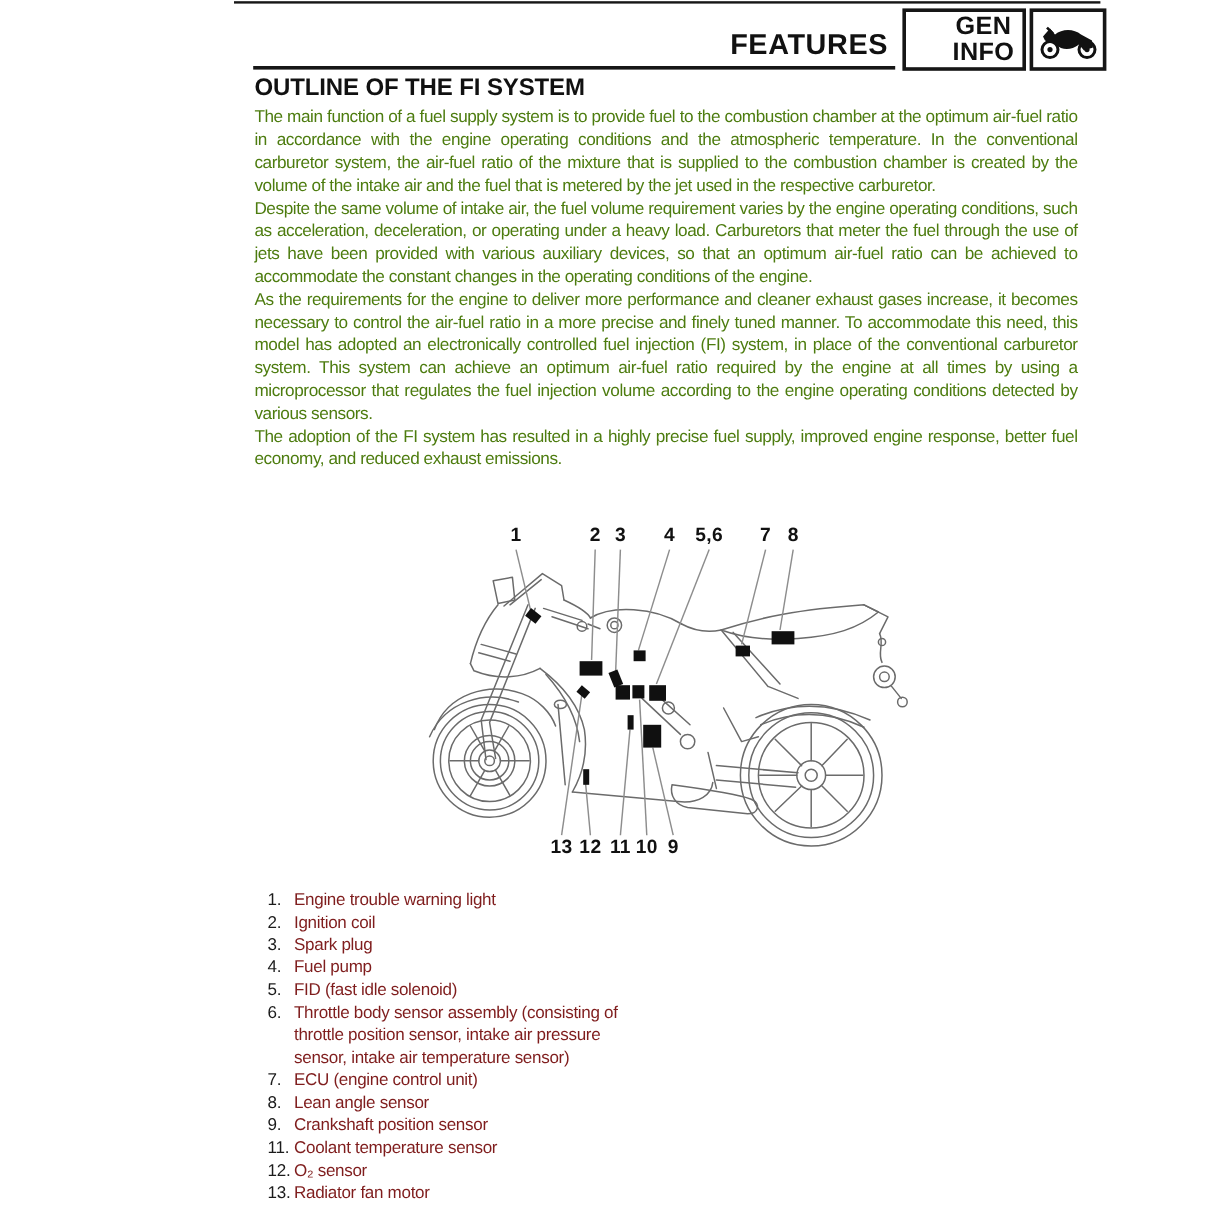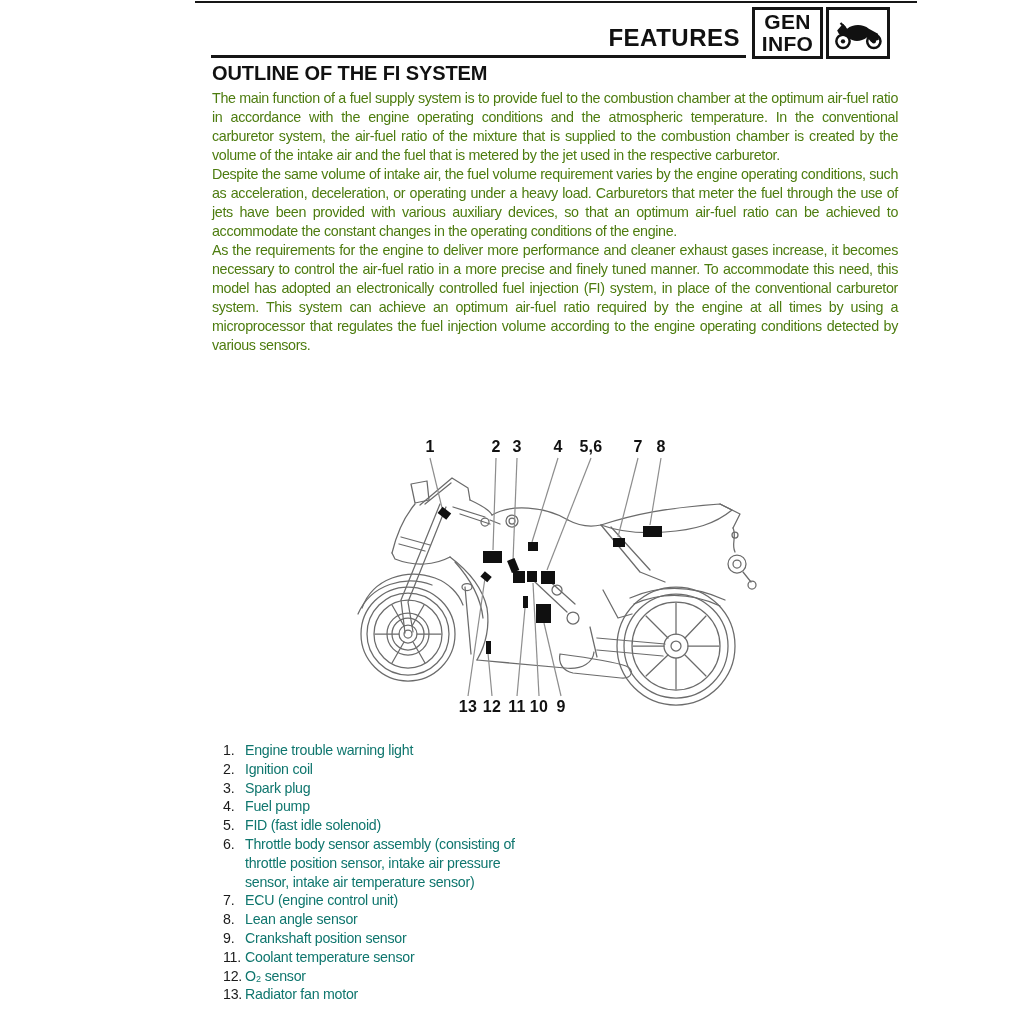--- a/index.html
+++ b/index.html
@@ -12,37 +12,37 @@
     position:absolute;left:560px;top:24px;width:140px;text-align:right;
     font-size:24px;font-weight:700;letter-spacing:0.5px;color:#111;white-space:nowrap;
   }
   .header-rule{position:absolute;left:171px;top:55px;width:535px;height:3px;background:#161616;}
   .badge{position:absolute;left:712px;top:7px;display:flex;gap:3px;}
   .badge-box{
     border:3px solid #161616;height:46px;display:flex;align-items:center;justify-content:center;
     background:#fff;
   }
   .badge-text{width:65px;flex-direction:column;font-weight:700;font-size:21px;line-height:22px;
-    letter-spacing:0.3px;color:#111;text-align:right;}
+    letter-spacing:0.3px;color:#111;text-align:right;padding-left:32px;}
   .badge-iconbox{width:58px;}
   .content{position:absolute;left:172px;top:62px;width:686px;}
   .section-heading{font-size:20px;font-weight:700;margin:0 0 4px 0;color:#111;letter-spacing:-0.1px;}
   .content p{
     margin:0;text-align:justify;font-size:14.3px;line-height:19px;letter-spacing:-0.35px;color:#4d7c0f;
   }
   .diagram{position:absolute;left:295px;top:432px;width:470px;height:300px;}
   .diagram svg{position:absolute;left:0;top:0;}
   .callout{
     position:absolute;transform:translateX(-50%);font-size:16px;font-weight:700;color:#111;
     letter-spacing:0.3px;white-space:nowrap;
   }
   .legend{position:absolute;left:183px;top:741px;width:340px;font-size:14.2px;letter-spacing:-0.25px;}
   .legend-row{display:flex;line-height:18.8px;}
   .legend-num{flex:none;width:22px;color:#1b1b1b;}
-  .legend-label{width:300px;color:#0f766e;}
+  .legend-label{width:300px;color:#7f1d1d;}
 </style>
 </head>
 <body>
 
 <div class="page">
 
   <div class="top-rule"></div>
 
   <div class="features-title">FEATURES</div>
   <div class="header-rule"></div>
@@ -64,20 +64,21 @@
         <path stroke="#111" stroke-width="2.6" fill="none" d="M9,8 L15,14"></path>
       </svg>
     </div>
   </div>
 
   <div class="content">
     <h1 class="section-heading">OUTLINE OF THE FI SYSTEM</h1>
     <p>The main function of a fuel supply system is to provide fuel to the combustion chamber at the optimum air-fuel ratio in accordance with the engine operating conditions and the atmospheric temperature. In the conventional carburetor system, the air-fuel ratio of the mixture that is supplied to the combustion chamber is created by the volume of the intake air and the fuel that is metered by the jet used in the respective carburetor.</p>
     <p>Despite the same volume of intake air, the fuel volume requirement varies by the engine operating conditions, such as acceleration, deceleration, or operating under a heavy load. Carburetors that meter the fuel through the use of jets have been provided with various auxiliary devices, so that an optimum air-fuel ratio can be achieved to accommodate the constant changes in the operating conditions of the engine.</p>
     <p>As the requirements for the engine to deliver more performance and cleaner exhaust gases increase, it becomes necessary to control the air-fuel ratio in a more precise and finely tuned manner. To accommodate this need, this model has adopted an electronically controlled fuel injection (FI) system, in place of the conventional carburetor system. This system can achieve an optimum air-fuel ratio required by the engine at all times by using a microprocessor that regulates the fuel injection volume according to the engine operating conditions detected by various sensors.</p>
+    <p>The adoption of the FI system has resulted in a highly precise fuel supply, improved engine response, better fuel economy, and reduced exhaust emissions.</p>
   </div>
 
   <div class="diagram">
     <svg width="470" height="300" viewBox="0 0 470 300">
 
       <g stroke="#6b6b6b" stroke-width="1.25" fill="none" stroke-linecap="round" stroke-linejoin="round">
 
         <circle cx="73" cy="202" r="47"></circle>
           <circle cx="73" cy="202" r="41"></circle>
         <circle cx="73" cy="202" r="34"></circle>

